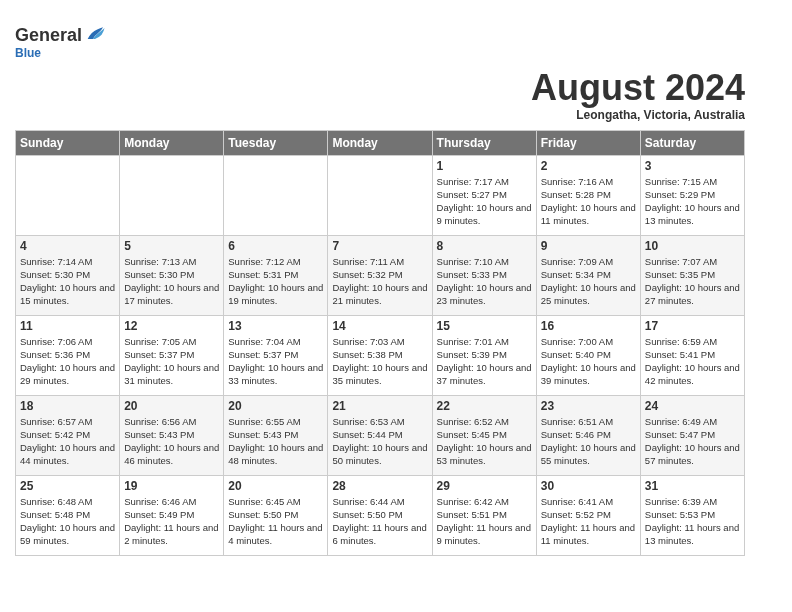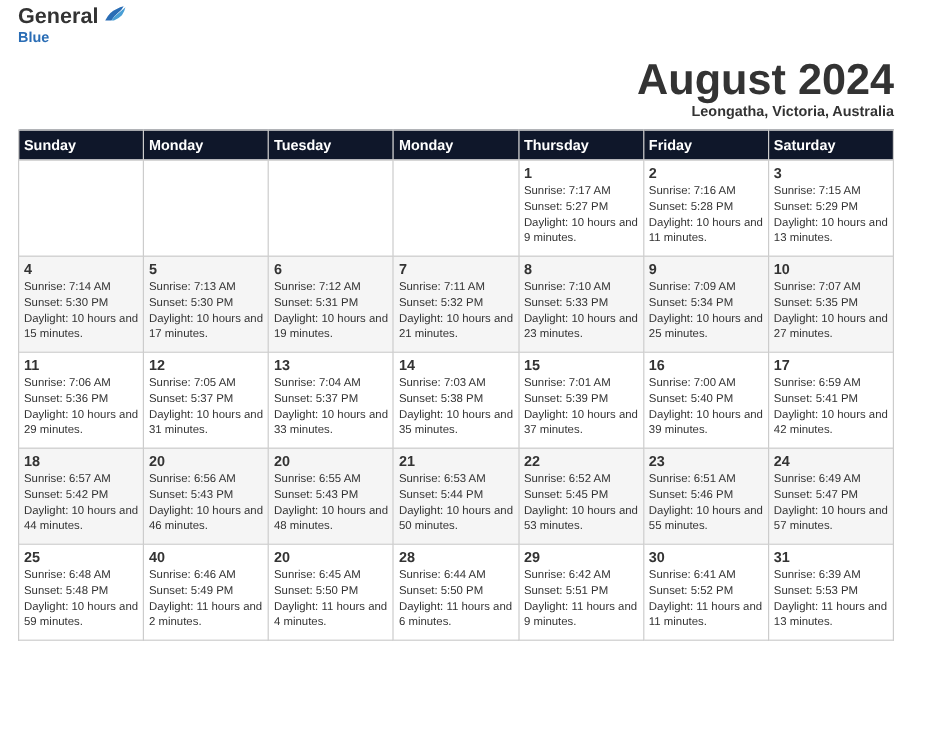--- a/index.html
+++ b/index.html
@@ -5,21 +5,21 @@
     * { margin: 0; padding: 0; box-sizing: border-box; }
     body {
       font-family: Arial, sans-serif;
       background: #fff;
       width: 792px;
       height: 612px;
       overflow: hidden;
     }
     .container {
       width: 760px;
-      padding: 2px 15px 10px 15px;
+      padding: 24px 15px 10px 15px;
     }
     .header {
       display: flex;
       justify-content: space-between;
       align-items: flex-start;
       margin-bottom: 8px;
     }
     .logo {
       display: flex;
       flex-direction: column;
@@ -58,21 +58,21 @@
       font-size: 12px;
       color: #333;
       font-weight: bold;
     }
     table {
       width: 100%;
       border-collapse: collapse;
       table-layout: fixed;
     }
     thead tr {
-      background-color: #0f172a;
+      background-color: #737373;
     }
     thead th {
       color: #fff;
       font-size: 12px;
       font-weight: bold;
       padding: 5px 4px;
       text-align: left;
       border: 1px solid #ccc;
     }
     tbody tr {
@@ -169,21 +169,21 @@
           <td><span class="day-number">18</span><span class="cell-text">Sunrise: 6:57 AM<br>Sunset: 5:42 PM<br>Daylight: 10 hours and 44 minutes.</span></td>
           <td><span class="day-number">20</span><span class="cell-text">Sunrise: 6:56 AM<br>Sunset: 5:43 PM<br>Daylight: 10 hours and 46 minutes.</span></td>
           <td><span class="day-number">20</span><span class="cell-text">Sunrise: 6:55 AM<br>Sunset: 5:43 PM<br>Daylight: 10 hours and 48 minutes.</span></td>
           <td><span class="day-number">21</span><span class="cell-text">Sunrise: 6:53 AM<br>Sunset: 5:44 PM<br>Daylight: 10 hours and 50 minutes.</span></td>
           <td><span class="day-number">22</span><span class="cell-text">Sunrise: 6:52 AM<br>Sunset: 5:45 PM<br>Daylight: 10 hours and 53 minutes.</span></td>
           <td><span class="day-number">23</span><span class="cell-text">Sunrise: 6:51 AM<br>Sunset: 5:46 PM<br>Daylight: 10 hours and 55 minutes.</span></td>
           <td><span class="day-number">24</span><span class="cell-text">Sunrise: 6:49 AM<br>Sunset: 5:47 PM<br>Daylight: 10 hours and 57 minutes.</span></td>
         </tr>
         <tr>
           <td><span class="day-number">25</span><span class="cell-text">Sunrise: 6:48 AM<br>Sunset: 5:48 PM<br>Daylight: 10 hours and 59 minutes.</span></td>
-          <td><span class="day-number">40</span><span class="cell-text">Sunrise: 6:46 AM<br>Sunset: 5:49 PM<br>Daylight: 11 hours and 2 minutes.</span></td>
+          <td><span class="day-number">19</span><span class="cell-text">Sunrise: 6:46 AM<br>Sunset: 5:49 PM<br>Daylight: 11 hours and 2 minutes.</span></td>
           <td><span class="day-number">20</span><span class="cell-text">Sunrise: 6:45 AM<br>Sunset: 5:50 PM<br>Daylight: 11 hours and 4 minutes.</span></td>
           <td><span class="day-number">28</span><span class="cell-text">Sunrise: 6:44 AM<br>Sunset: 5:50 PM<br>Daylight: 11 hours and 6 minutes.</span></td>
           <td><span class="day-number">29</span><span class="cell-text">Sunrise: 6:42 AM<br>Sunset: 5:51 PM<br>Daylight: 11 hours and 9 minutes.</span></td>
           <td><span class="day-number">30</span><span class="cell-text">Sunrise: 6:41 AM<br>Sunset: 5:52 PM<br>Daylight: 11 hours and 11 minutes.</span></td>
           <td><span class="day-number">31</span><span class="cell-text">Sunrise: 6:39 AM<br>Sunset: 5:53 PM<br>Daylight: 11 hours and 13 minutes.</span></td>
         </tr>
       </tbody>
   </table>
 </div>
 

